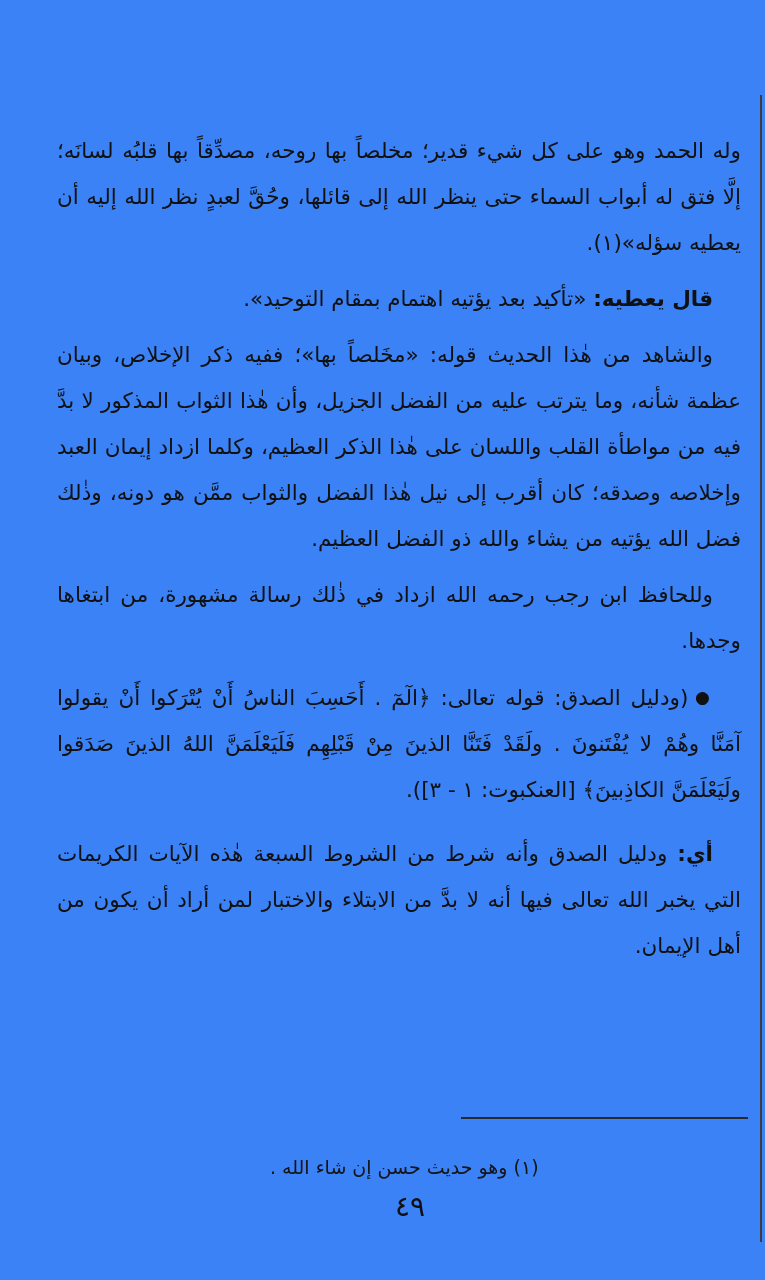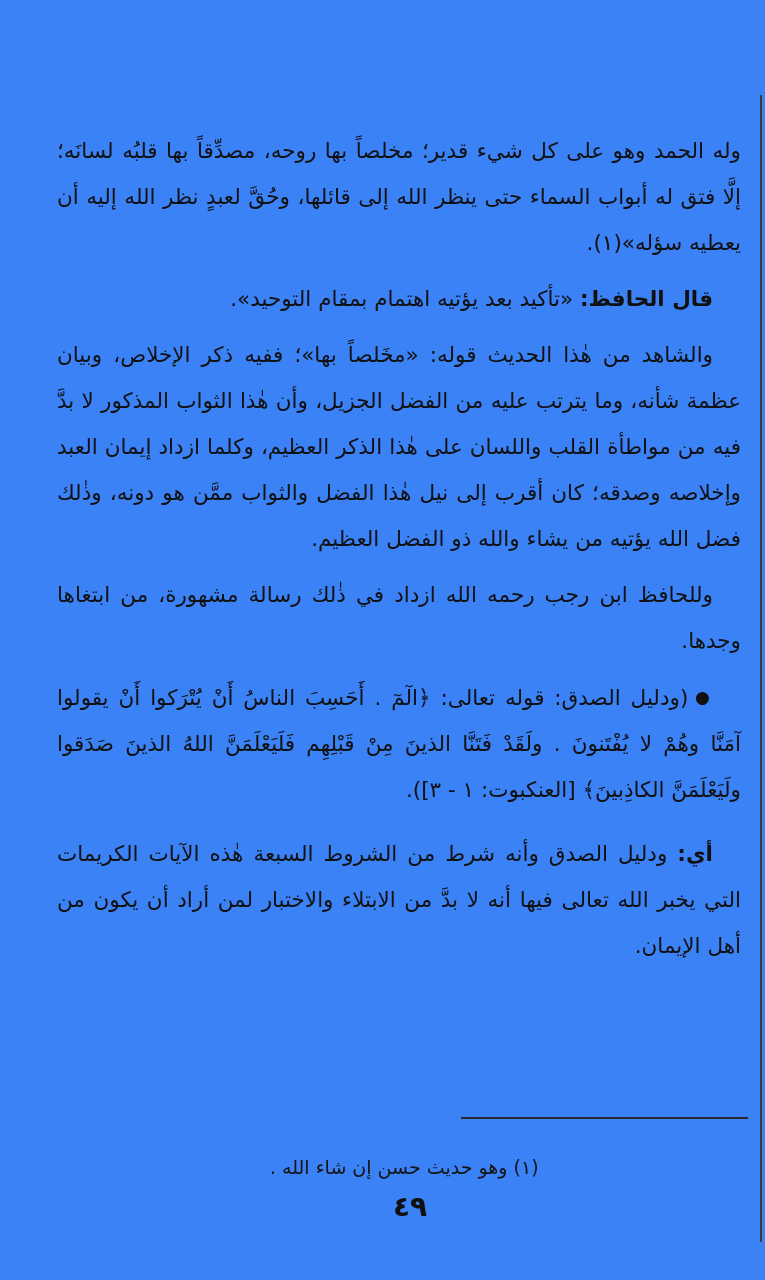--- a/index.html
+++ b/index.html
@@ -71,37 +71,37 @@
     font-size: 19px;
     line-height: 30px;
     color: #141414;
   }
   .page-number {
     position: absolute;
     top: 1190px;
     left: 410px;
     transform: translateX(-50%);
     font-size: 28px;
-    font-weight: bold;
+    font-weight: normal;
     color: #101010;
   }
 </style>
 </head>
 <body>
 
 <div class="page">
 
   <div class="page-edge"></div>
 
   <main class="text-block">
 
     <p>وله الحمد وهو على كل شيء قدير؛ مخلصاً بها روحه، مصدِّقاً بها قلبُه لسانَه؛ إلَّا فتق له أبواب السماء حتى ينظر الله إلى قائلها، وحُقَّ لعبدٍ نظر الله إليه أن يعطيه سؤله»(١).</p>
 
 
-    <p class="indent"><span class="lead">قال الحافظ:</span><span> «تأكيد بعد يؤتيه اهتمام بمقام التوحيد».</span></p>
+    <p class="indent"><span class="lead">قال يعطيه:</span><span> «تأكيد بعد يؤتيه اهتمام بمقام التوحيد».</span></p>
 
     <p class="indent">والشاهد من هٰذا الحديث قوله: «مخَلصاً بها»؛ ففيه ذكر الإخلاص، وبيان عظمة شأنه، وما يترتب عليه من الفضل الجزيل، وأن هٰذا الثواب المذكور لا بدَّ فيه من مواطأة القلب واللسان على هٰذا الذكر العظيم، وكلما ازداد إيمان العبد وإخلاصه وصدقه؛ كان أقرب إلى نيل هٰذا الفضل والثواب ممَّن هو دونه، وذٰلك فضل الله يؤتيه من يشاء والله ذو الفضل العظيم.</p>
 
 
     <p class="indent">وللحافظ ابن رجب رحمه الله ازداد في ذٰلك رسالة مشهورة، من ابتغاها وجدها.</p>
 
     <p class="indent quran-para"><span class="bullet">●</span><span> (ودليل الصدق: قوله تعالى: ﴿الٓمٓ . أَحَسِبَ الناسُ أَنْ يُتْرَكوا أَنْ يقولوا آمَنَّا وهُمْ لا يُفْتَنونَ . ولَقَدْ فَتَنَّا الذينَ مِنْ قَبْلِهِم فَلَيَعْلَمَنَّ اللهُ الذينَ صَدَقوا ولَيَعْلَمَنَّ الكاذِبينَ﴾ [العنكبوت: ١ - ٣]).</span></p>
 
     <p class="indent"><span class="lead">أي:</span><span> ودليل الصدق وأنه شرط من الشروط السبعة هٰذه الآيات الكريمات التي يخبر الله تعالى فيها أنه لا بدَّ من الابتلاء والاختبار لمن أراد أن يكون من أهل الإيمان.</span></p>
 

